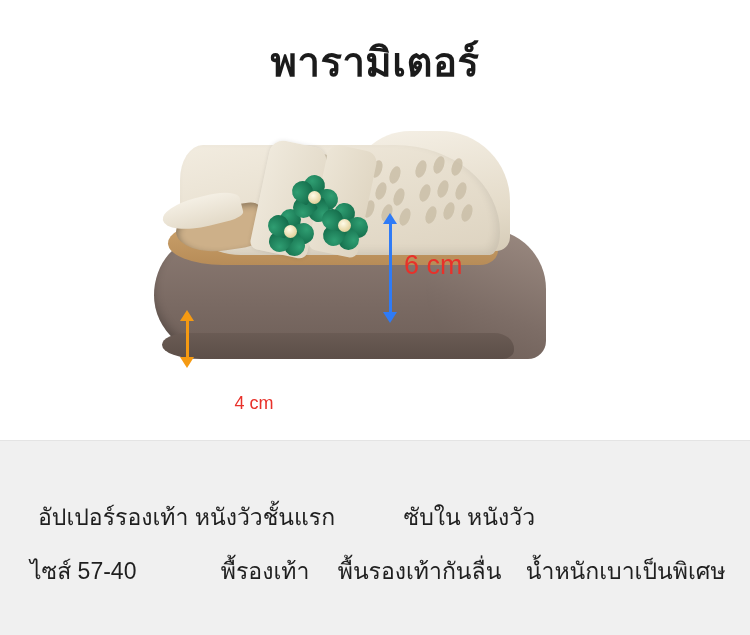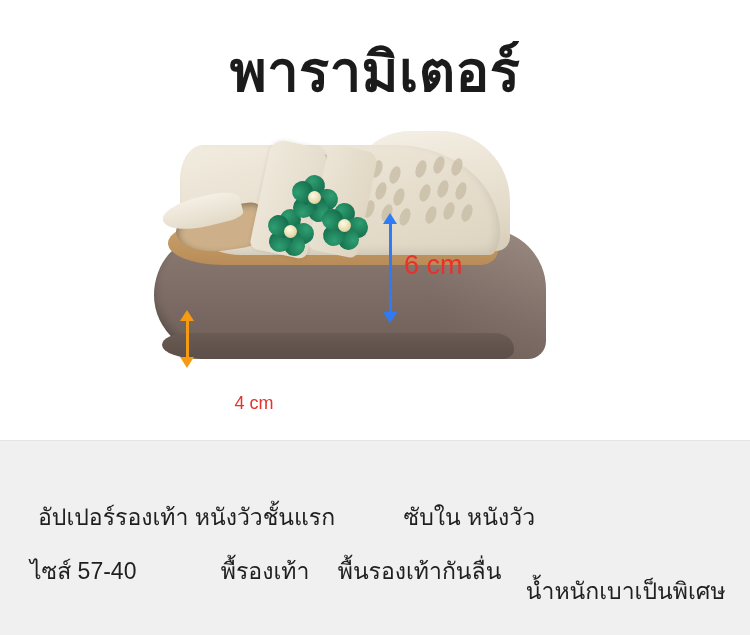--- a/index.html
+++ b/index.html
@@ -19,21 +19,21 @@
     height: 635px;
     background: #ffffff;
   }
   
   .title {
     position: absolute;
     top: 38px;
     left: 0;
     width: 750px;
     text-align: center;
-    font-size: 56px;
+    font-size: 40px;
     font-weight: bold;
     color: #1b1b1b;
     letter-spacing: 0.5px;
     line-height: 1.2;
   }
   
   .photo-area {
     position: absolute;
     top: 125px;
     left: 0;
@@ -278,21 +278,21 @@
   .spec-row.r2 { top: 112px; }
   .spec-cell {
     display: inline-block;
     vertical-align: top;
   }
   .r1 .c1 { margin-left: 38px; }
   .r1 .c2 { margin-left: 62px; }
   .r2 .c1 { margin-left: 30px; }
   .r2 .c2 { margin-left: 78px; }
   .r2 .c3 { margin-left: 22px; font-family: Liberation Serif, serif; }
-  .r2 .c4 { margin-left: 18px; margin-top: 20px; }
+  .r2 .c4 { margin-left: 18px; }
 </style>
 </head>
 <body>
 
 <div class="page">
 
   <div class="title">พารามิเตอร์</div>
 
   <div class="photo-area">
 

